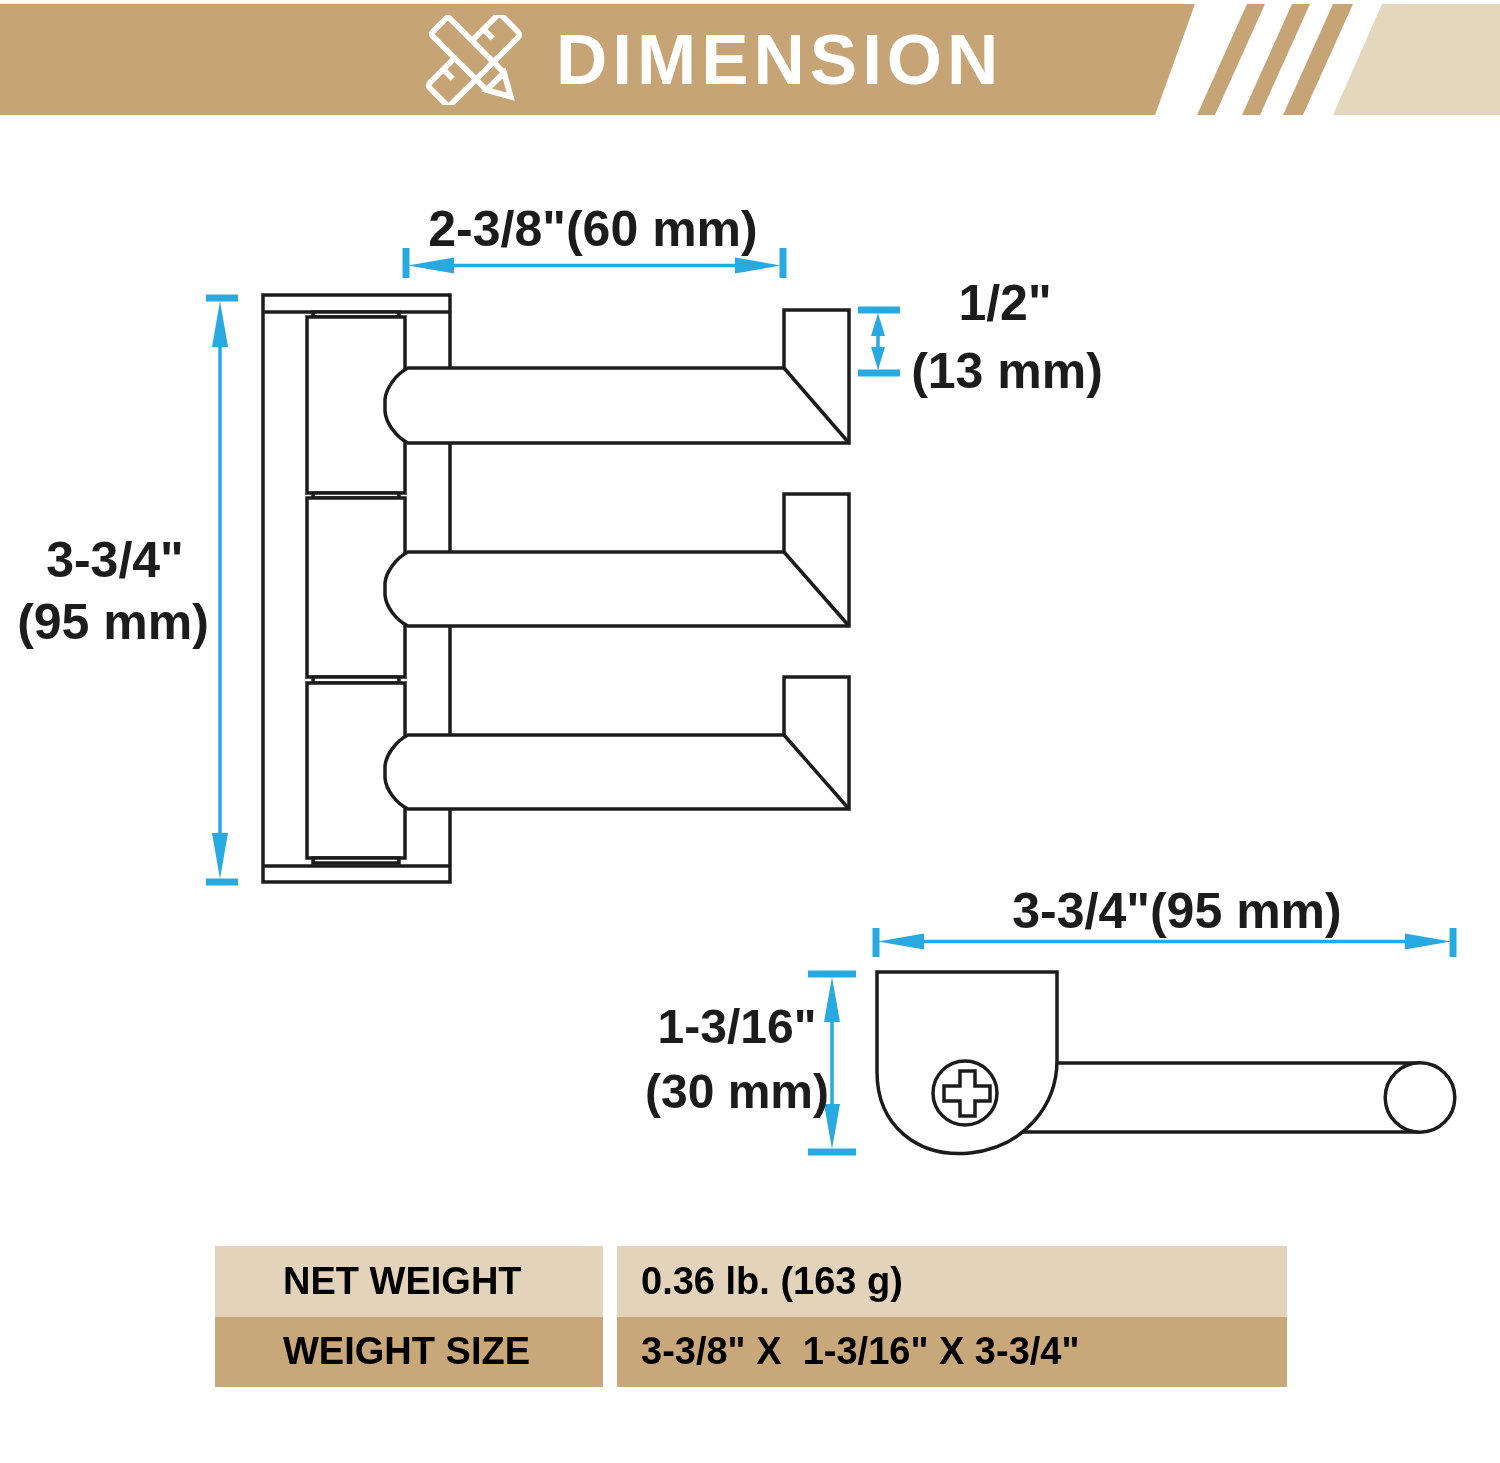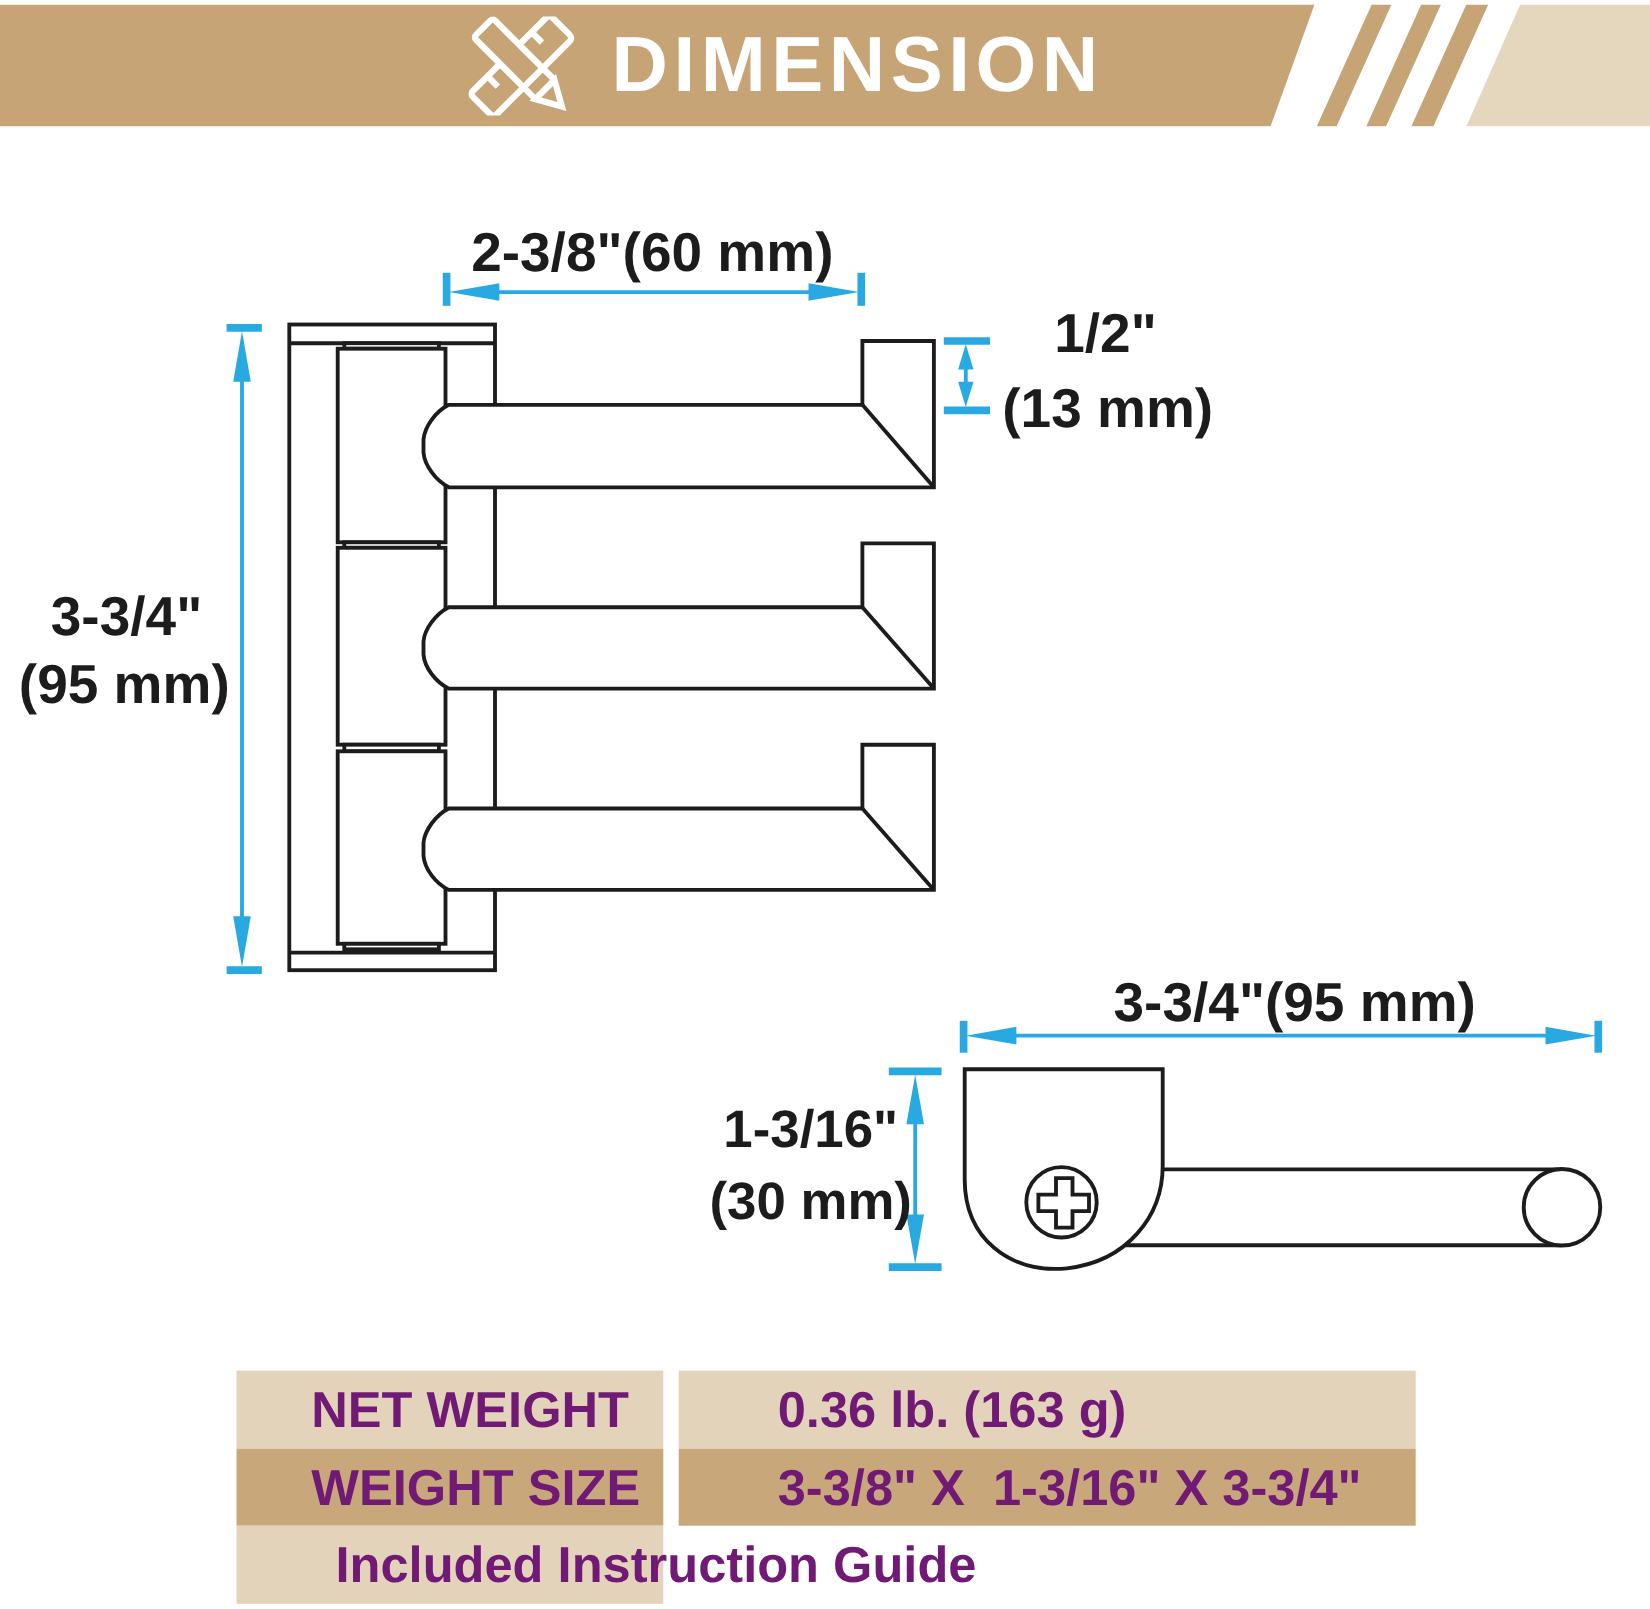--- a/index.html
+++ b/index.html
@@ -18,23 +18,23 @@
   .blkf{stroke:#1C1C1C;stroke-width:3.5;fill:#ffffff;}
   .bl{stroke:#29A9E1;stroke-width:3.5;fill:none;}
   .bltick{stroke:#29A9E1;stroke-width:7;fill:none;}
   .blhead{fill:#29A9E1;stroke:none;}
   .dim-t{font-family:"Liberation Sans",sans-serif;font-weight:bold;fill:#1C1C1C;font-size:50px;}
   .dim-t-sm{font-size:48px;}
 
   
   .spec-table{position:absolute;left:215px;top:1246px;width:1072px;display:flex;flex-direction:column;}
   .spec-row{display:grid;grid-template-columns:388px 670px;column-gap:14px;height:70.6px;}
-  .cell{display:flex;align-items:center;color:#701a75;font-weight:bold;font-size:46px;white-space:pre;}
+  .cell{display:flex;align-items:center;color:#000000;font-weight:bold;font-size:38px;white-space:pre;}
   .cell.label{padding-left:68px;}
-  .cell.value{padding-left:90px;}
+  .cell.value{padding-left:24px;}
   .row-light .cell{background:#E3D3BB;}
   .row-dark .cell{background:#C8A87B;}
 </style>
 </head>
 <body>
 
 <div class="page">
 
   <div class="header">
     <svg class="band-svg" viewBox="0 0 1500 111" preserveAspectRatio="none">
@@ -154,17 +154,16 @@
   <div class="spec-table">
     <div class="spec-row row-light">
       <div class="cell label">NET WEIGHT</div>
       <div class="cell value">0.36 lb. (163 g)</div>
     </div>
     <div class="spec-row row-dark">
       <div class="cell label">WEIGHT SIZE</div>
       <div class="cell value">3-3/8" X  1-3/16" X 3-3/4"</div>
     </div>
     <div class="spec-row row-light">
-      <div class="cell value">Included Instruction Guide</div>
     </div>
   </div>
 
 </div>
 
 </body></html>

